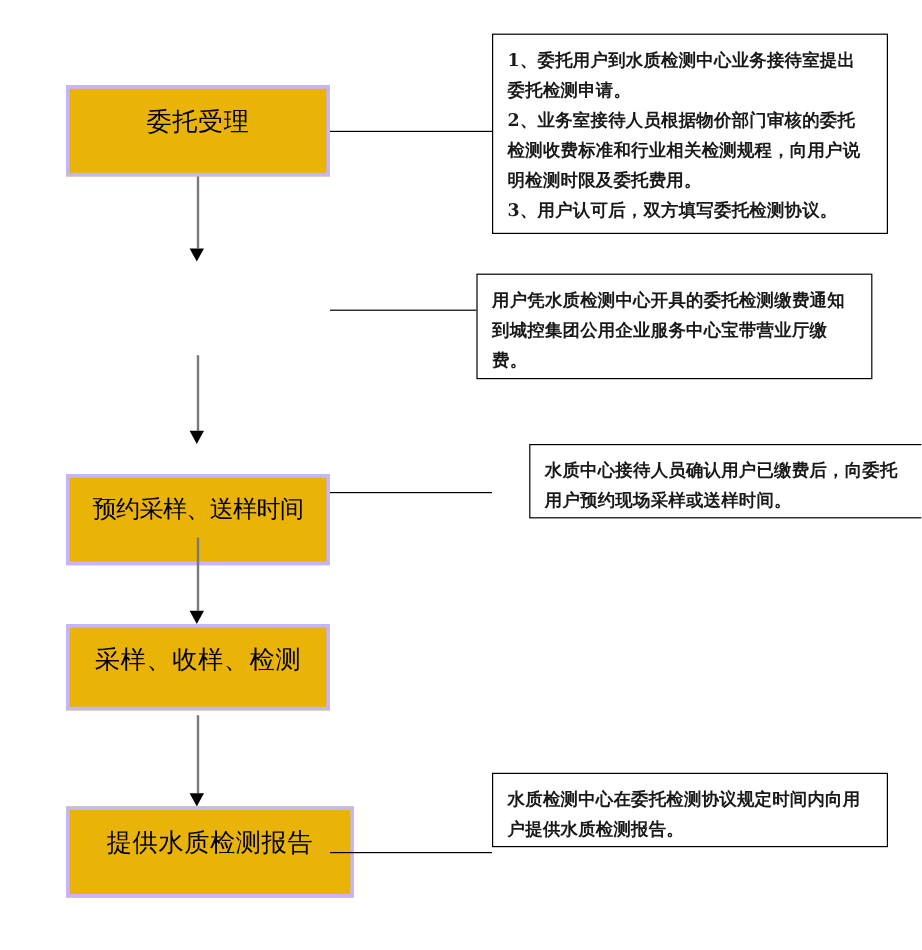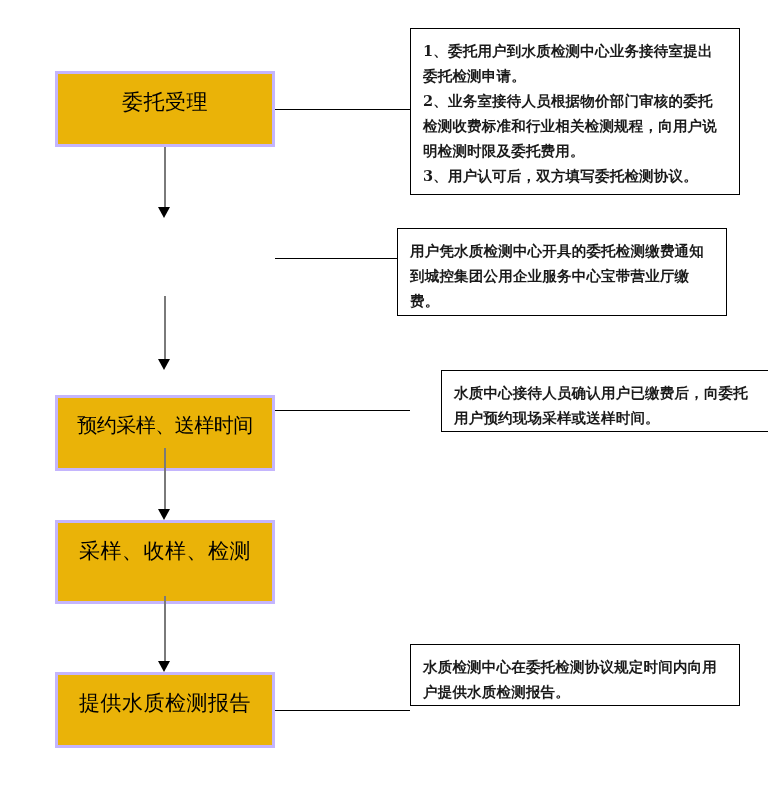--- a/index.html
+++ b/index.html
@@ -122,29 +122,29 @@
   </div>
   <div class="connector-h" style="left:275px; top:410px; width:135px;"></div>
   <div class="note-box" style="left:410px; top:370px; width:330px; height:62px;margin-left:31px;">
     <div class="note-text">水质中心接待人员确认用户已缴费后，向委托用户预约现场采样或送样时间。</div>
   </div>
   <div class="arrow" style="left:158px; top:448px; height:72px;">
     <div class="shaft" style="height:61px;"></div>
     <div class="head"></div>
   </div>
 
-  <div class="step-box" style="left:55px; top:520px; width:220px; height:84px;">
+  <div class="step-box" style="left:55px; top:520px; width:220px; height:72px;">
     <span class="step-label">采样、收样、检测</span>
   </div>
   <div class="arrow" style="left:158px; top:596px; height:76px;">
     <div class="shaft" style="height:65px;"></div>
     <div class="head"></div>
   </div>
 
-  <div class="step-box" style="left:55px; top:672px; width:220px; height:76px;">
+  <div class="step-box" style="left:55px; top:672px; width:240px; height:76px;">
     <span class="step-label">提供水质检测报告</span>
   </div>
   <div class="connector-h" style="left:275px; top:710px; width:135px;"></div>
   <div class="note-box" style="left:410px; top:644px; width:330px; height:62px;">
     <div class="note-text">水质检测中心在委托检测协议规定时间内向用户提供水质检测报告。</div>
   </div>
 
 </div>
 
 </body></html>

